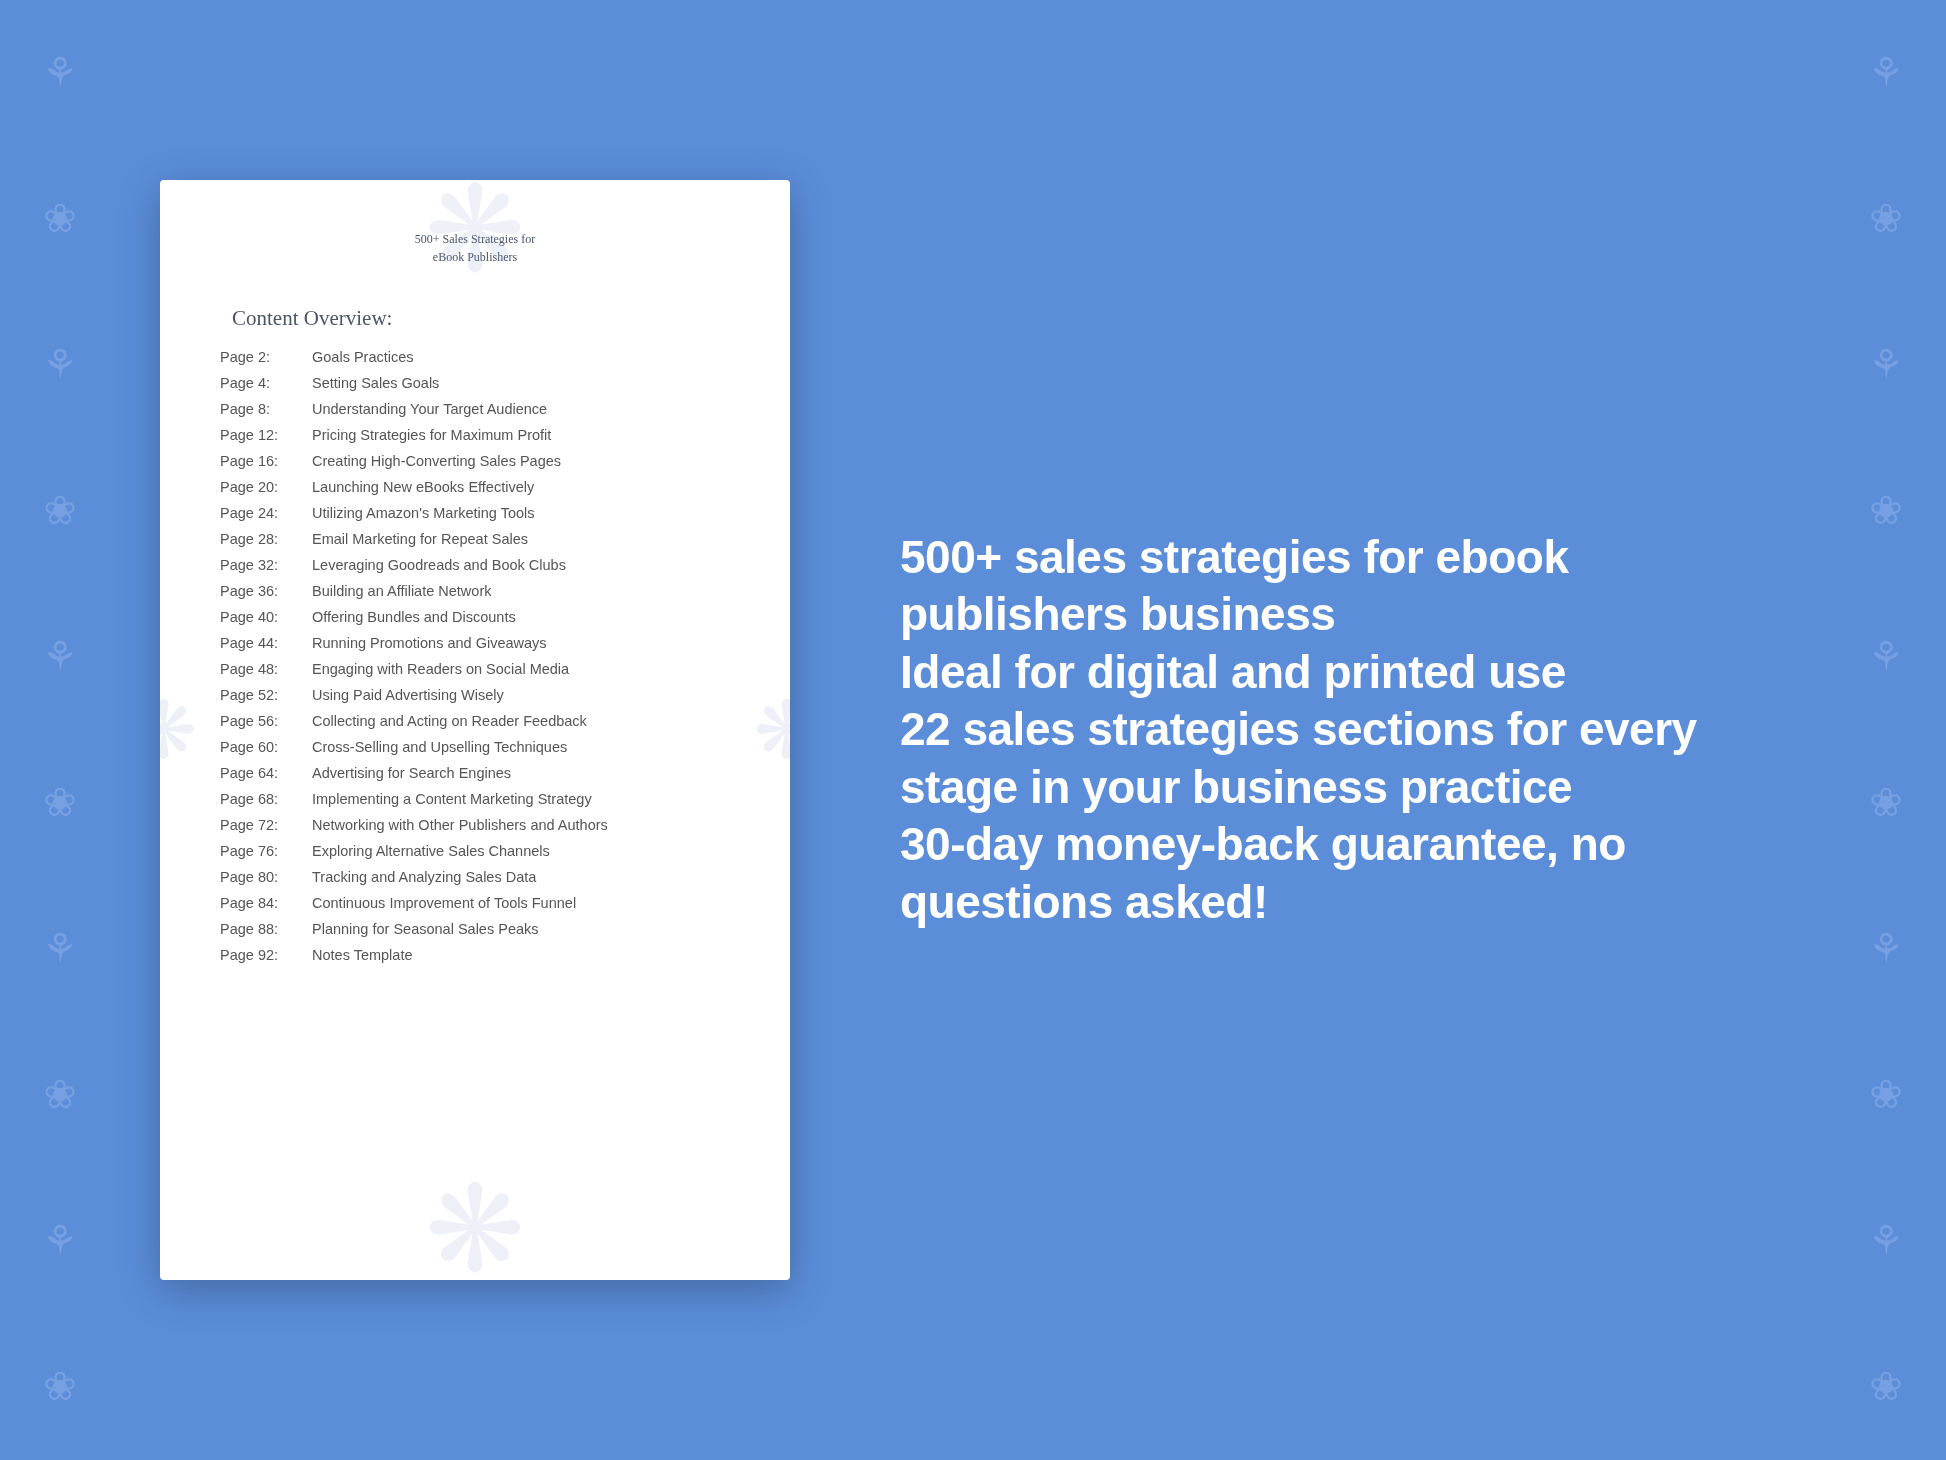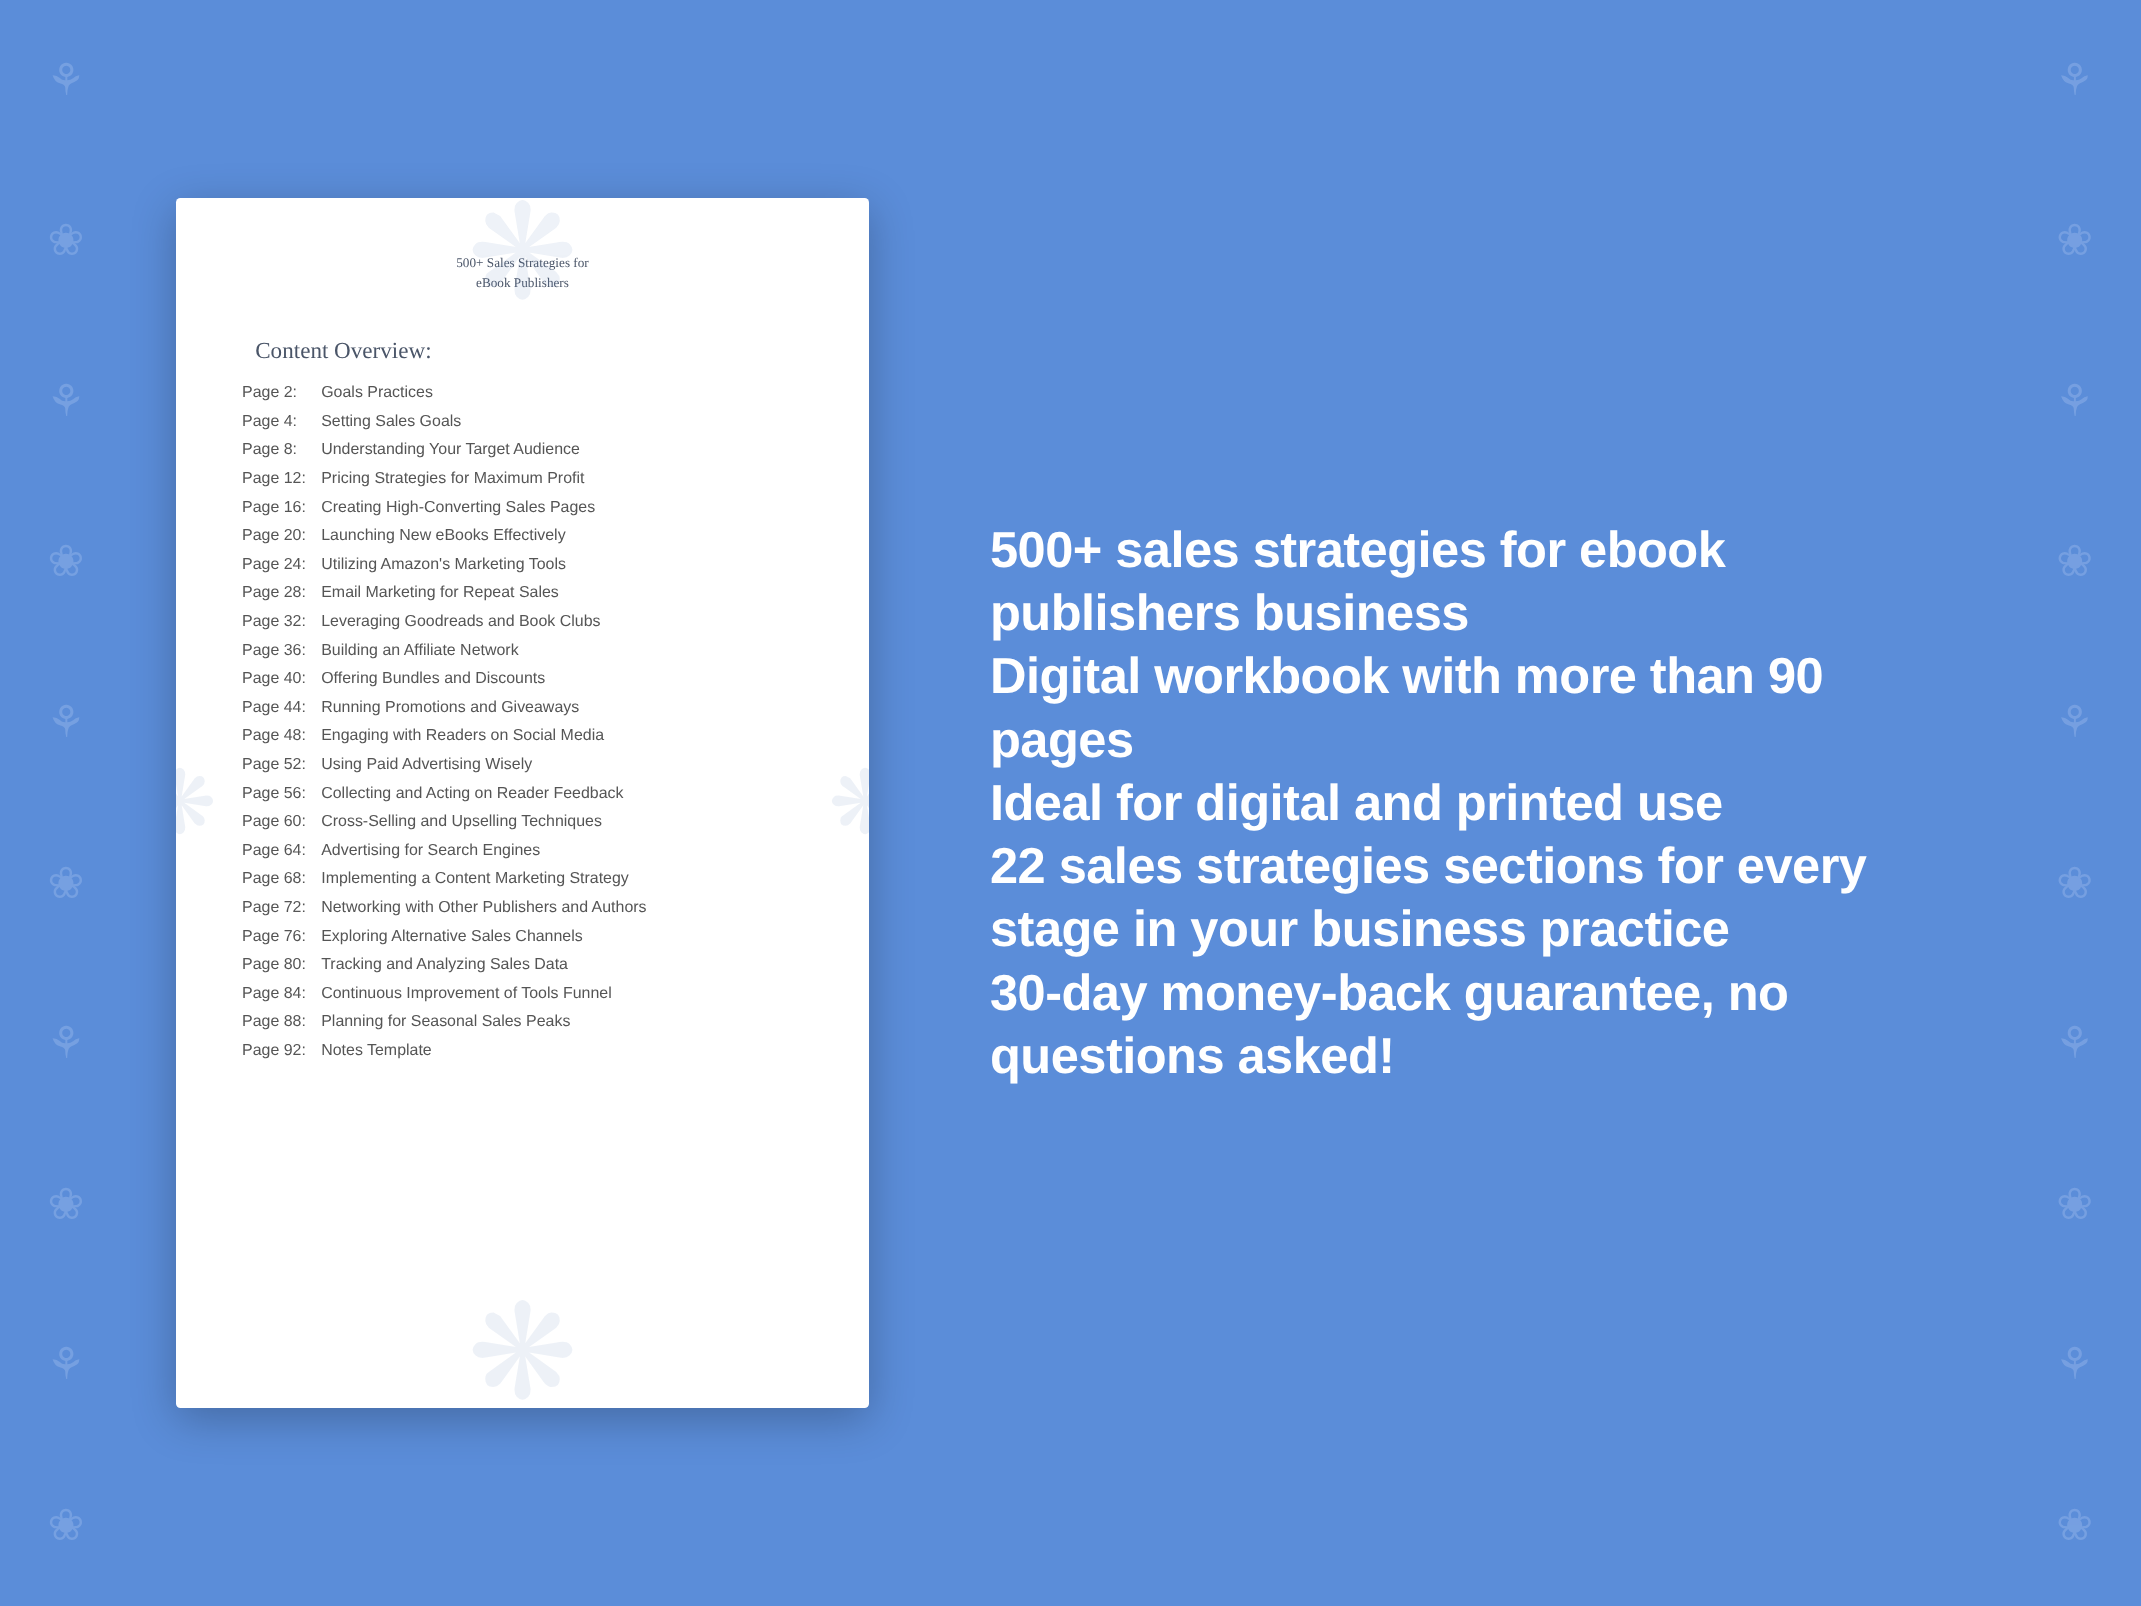--- a/index.html
+++ b/index.html
@@ -100,20 +100,21 @@
       list-style: none;
     }
 
     .toc-item {
       display: flex;
       align-items: flex-start;
       margin-bottom: 10px;
       color: #555;
       font-size: 14.5px;
       font-family: Arial, sans-serif;
+      gap: 20px;
     }
 
     .toc-page {
       min-width: 72px;
       color: #555;
       font-size: 14.5px;
       white-space: nowrap;
     }
 
     .toc-title {
@@ -278,19 +279,18 @@
         </li>
         <li class="toc-item">
           <span class="toc-page">Page 92:</span>
           <span class="toc-title">Notes Template</span>
         </li>
       </ul>
   </div>
 
   <div class="right-panel">
   <p class="feature-text">500+ sales strategies for ebook publishers business</p>
-      <p class="feature-text">Digital workbook with more than 90 pages</p>
       <p class="feature-text">Ideal for digital and printed use</p>
       <p class="feature-text">22 sales strategies sections for every stage in your business practice</p>
       <p class="feature-text">30-day money-back guarantee, no questions asked!</p>
     </div>
 
 </div>
 
 </body></html>

